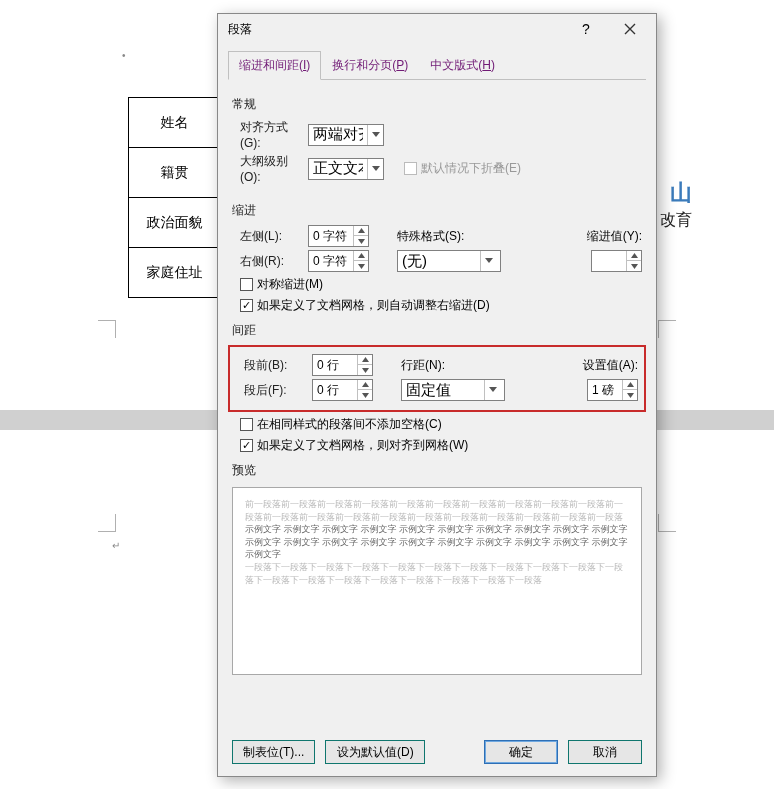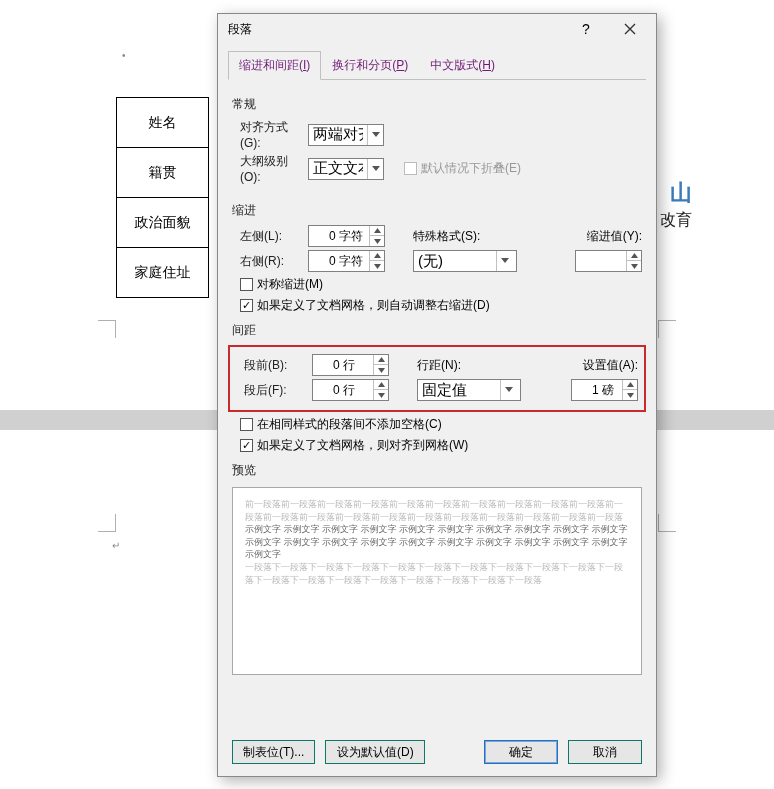--- a/index.html
+++ b/index.html
@@ -2,21 +2,21 @@
 <html><head>
 <meta charset="utf-8">
 <style>
 * { box-sizing: border-box; margin: 0; padding: 0; }
 body { font-family: "Microsoft YaHei", "SimSun", sans-serif; font-size: 12px; background: #d0d0d0; width: 774px; height: 789px; position: relative; overflow: hidden; }
 
 .bg-doc { position: absolute; left: 0; top: 0; width: 774px; height: 789px; background: #d0d0d0; }
 .page1 { position: absolute; left: 0; top: 0; width: 774px; height: 410px; background: #fff; }
 .page2 { position: absolute; left: 0; top: 430px; width: 774px; height: 359px; background: #fff; }
 
-.bg-table { position: absolute; left: 116px; top: 97px; border-collapse: collapse; }
+.bg-table { position: absolute; left: 128px; top: 97px; border-collapse: collapse; }
 .bg-table td { border: 1px solid #000; padding: 0; text-align: center; font-size: 14px; }
 .bg-table .c1 { width: 92px; height: 50px; }
 .bg-logo { position: absolute; right: 80px; top: 178px; font-size: 22px; color: #3b7bbb; font-weight: bold; letter-spacing: 2px; }
 .bg-logo2 { position: absolute; right: 82px; top: 210px; font-size: 16px; color: #222; }
 
 .corner { position: absolute; width: 24px; height: 24px; }
 .corner::before, .corner::after { content: ""; position: absolute; background: #b0b0b0; }
 .corner.tl { left: 92px; top: 508px; } .corner.tl::before { width: 18px; height: 1px; right: 0; bottom: 0; } .corner.tl::after { width: 1px; height: 18px; right: 0; bottom: 0; }
 .corner.tr { right: 92px; top: 508px; } .corner.tr::before { width: 18px; height: 1px; left: 0; bottom: 0; } .corner.tr::after { width: 1px; height: 18px; left: 0; bottom: 0; }
 .corner.bl { left: 92px; top: 320px; } .corner.bl::before { width: 18px; height: 1px; right: 0; top: 0; } .corner.bl::after { width: 1px; height: 18px; right: 0; top: 0; }
@@ -35,21 +35,21 @@
 
 .body { flex: 1; padding: 8px 14px 0; overflow: hidden; }
 .section-title { font-size: 12px; margin: 8px 0 6px; color: #222; }
 .row { display: flex; align-items: center; margin: 3px 0; }
 .lbl { width: 76px; font-size: 12px; color: #222; padding-left: 8px; }
 .combo { position: relative; display: inline-flex; align-items: center; height: 22px; background: #fff; border: 1px solid #808080; }
 .combo input { border: none; height: 24px; font-size: 15px; padding: 0 4px; width: 58px; outline: none; background: transparent; }
 .combo .arrow { width: 16px; height: 20px; border-left: 1px solid #c0c0c0; display: flex; align-items: center; justify-content: center; }
 .combo .arrow svg { width: 8px; height: 6px; }
 
-.spinner { display: inline-flex; align-items: center; height: 22px; background: #fff; border: 1px solid #808080; padding-left: 16px; }
+.spinner { display: inline-flex; align-items: center; height: 22px; background: #fff; border: 1px solid #808080; }
 .spinner input { border: none; height: 20px; font-size: 12px; padding: 0 4px; width: 44px; outline: none; }
 .spinner .sbtns { display: flex; flex-direction: column; width: 15px; border-left: 1px solid #c0c0c0; }
 .spinner .sb { height: 10px; display: flex; align-items: center; justify-content: center; }
 .spinner .sb:first-child { border-bottom: 1px solid #c0c0c0; }
 .spinner .sb svg { width: 7px; height: 5px; }
 
 .check { display: flex; align-items: center; gap: 4px; padding-left: 8px; margin: 4px 0; font-size: 12px; }
 .check .box { width: 13px; height: 13px; border: 1px solid #555; background: #fff; display: flex; align-items: center; justify-content: center; flex-shrink: 0; }
 .check .box.checked::after { content: "✓"; font-size: 11px; line-height: 1; }
 .check.disabled { color: #999; }

